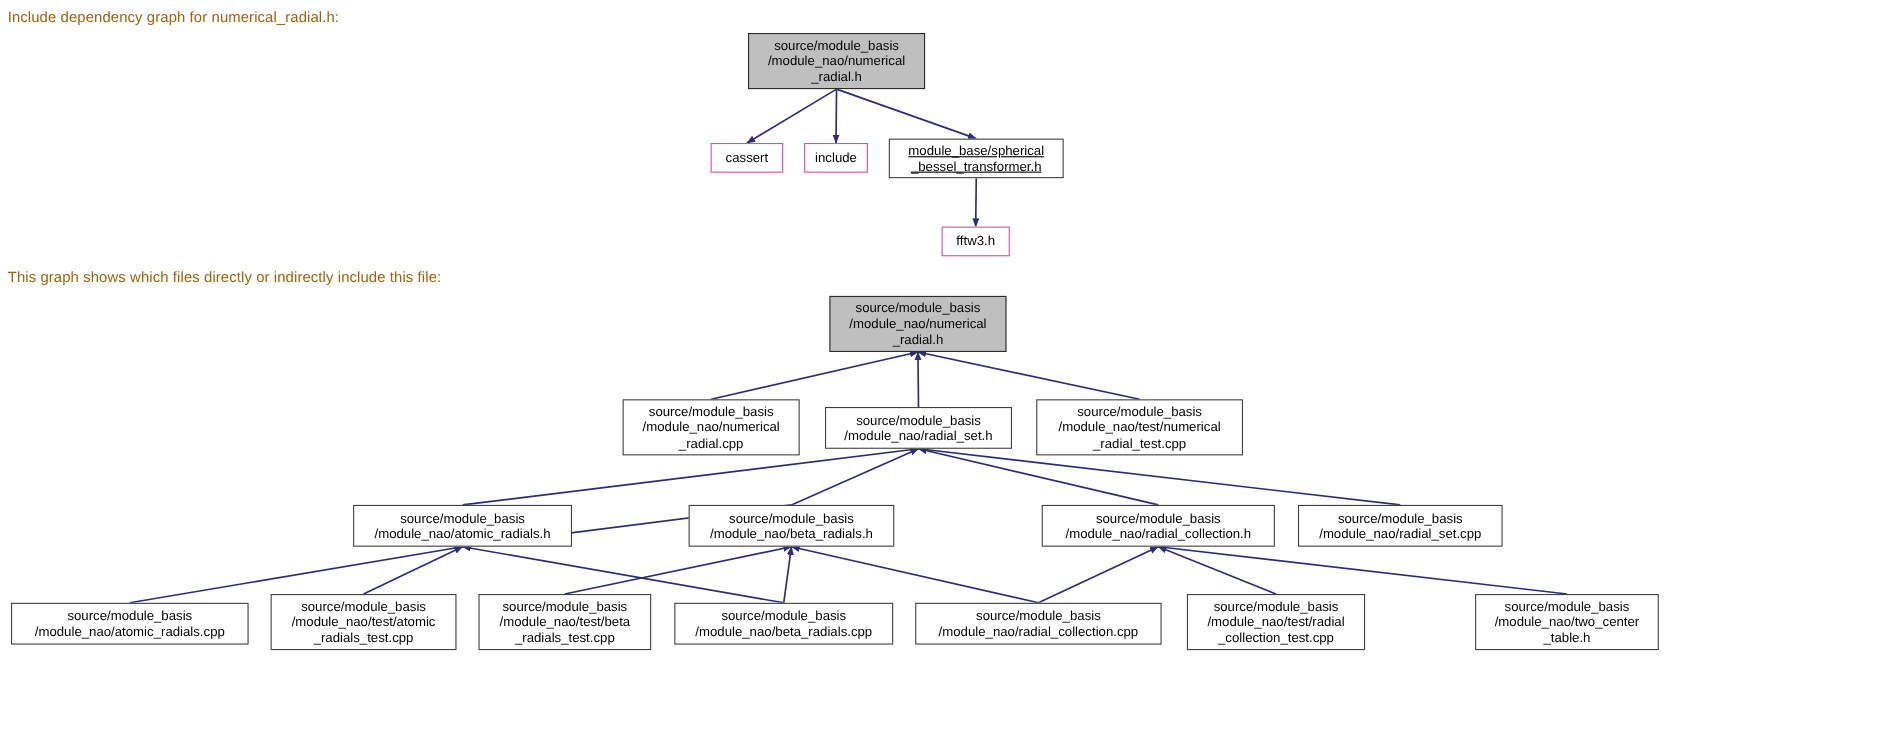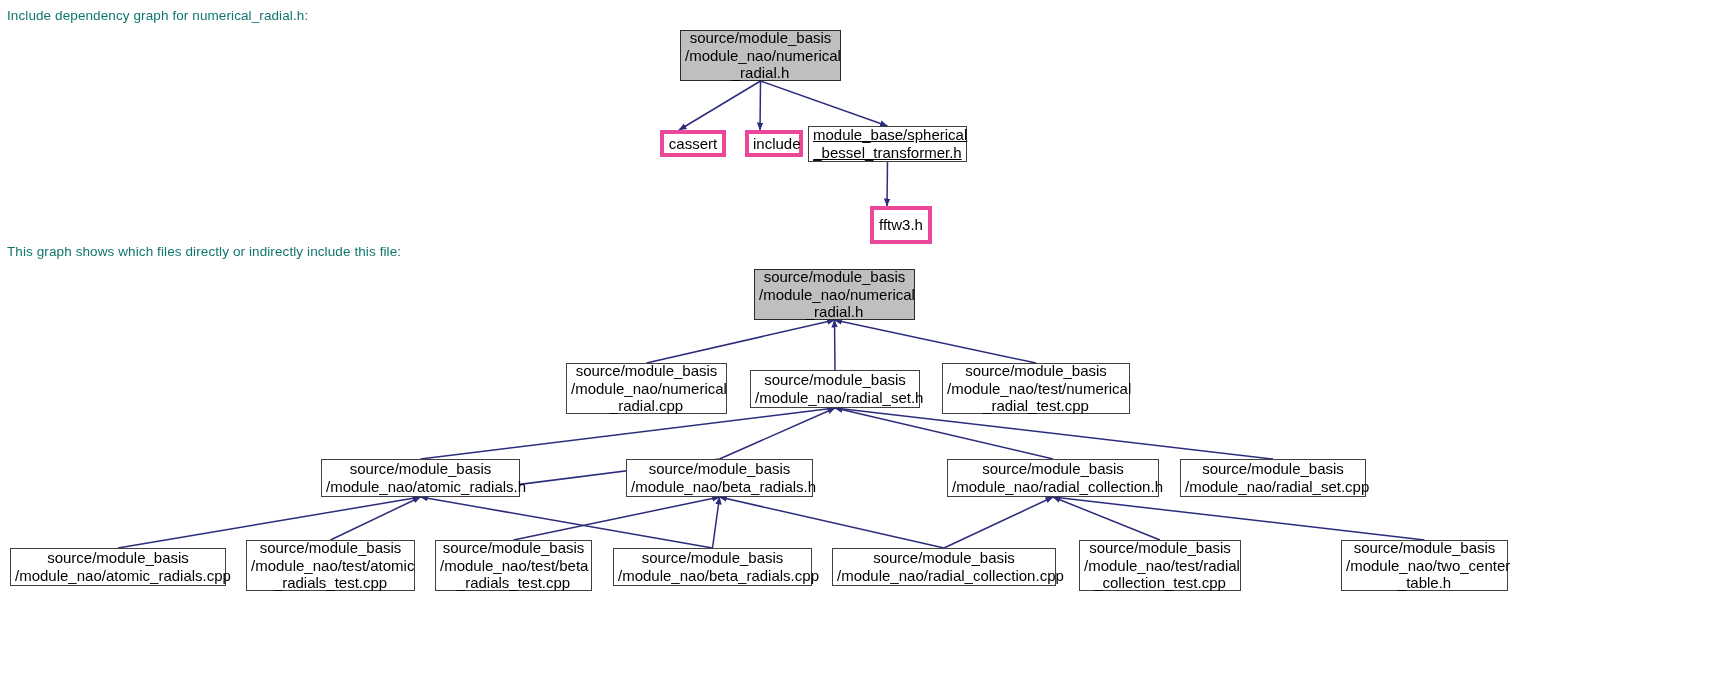--- a/index.html
+++ b/index.html
@@ -2,40 +2,40 @@
 <html><head>
 <meta charset="utf-8">
 <style>
   html,body{margin:0;padding:0;background:#ffffff;}
   body{
     width:1713px;height:681px;overflow:hidden;position:relative;
     font-family:"Liberation Sans","DejaVu Sans",sans-serif;
     color:#000000;
   }
   .caption{
-    position:absolute;left:7px;font-size:13.5px;color:#0f766e;
+    position:absolute;left:7px;font-size:13.5px;color:#a16207;
     white-space:nowrap;letter-spacing:0.1px;
   }
   #caption-include{top:8px;}
   #caption-included-by{top:244px;}
 
   .graph{position:absolute;left:0;top:0;width:1713px;height:681px;}
   .graph svg{position:absolute;left:0;top:0;overflow:visible;}
 
   .node{
     position:absolute;box-sizing:border-box;
     border:1px solid #7f7f7f;background:#ffffff;
     display:flex;align-items:center;justify-content:center;
     text-align:center;line-height:1.18;
-    font-size:15px;color:#000000;
+    font-size:12px;color:#000000;
     padding:1px 4px;white-space:pre-line;
   }
   .node.thick{border:1.6px solid #404040;}
   .node.current{background:#bfbfbf;border:1.6px solid #2b2b2b;}
-  .node.plain{border:4px solid #ec4899;margin-left:14px;}
+  .node.plain{border:1px solid #ec4899;}
   .node-label{display:block;width:100%;white-space:pre-line;}
 </style>
 </head>
 <body>
 
 <div class="caption" id="caption-include">Include dependency graph for numerical_radial.h:</div>
 
 <div class="caption" id="caption-included-by">This graph shows which files directly or indirectly include this file:</div>
 
 <div class="graph" id="graph-layer">
@@ -70,21 +70,21 @@
       </g>
   </svg>
   <div id="node-layer">
       <div class="node current" style="left: 680px; top: 30px; width: 161px; height: 51px;"><span class="node-label">source/module_basis
 /module_nao/numerical
 _radial.h</span></div>
       <div class="node plain" style="left: 646px; top: 130px; width: 66px; height: 27px;"><span class="node-label">cassert</span></div>
       <div class="node plain" style="left: 731px; top: 130px; width: 58px; height: 27px;"><span class="node-label">include</span></div>
       <div class="node thick" style="left: 808px; top: 126px; width: 159px; height: 36px; text-decoration: underline;"><span class="node-label">module_base/spherical
 _bessel_transformer.h</span></div>
-      <div class="node plain" style="left: 856px; top: 206px; width: 62px; height: 38px;"><span class="node-label">fftw3.h</span></div>
+      <div class="node plain" style="left: 856px; top: 206px; width: 62px; height: 27px;"><span class="node-label">fftw3.h</span></div>
       <div class="node current" style="left: 754px; top: 269px; width: 161px; height: 51px;"><span class="node-label">source/module_basis
 /module_nao/numerical
 _radial.h</span></div>
       <div class="node thick" style="left: 566px; top: 363px; width: 161px; height: 51px;"><span class="node-label">source/module_basis
 /module_nao/numerical
 _radial.cpp</span></div>
       <div class="node thick" style="left: 750px; top: 370px; width: 170px; height: 38px;"><span class="node-label">source/module_basis
 /module_nao/radial_set.h</span></div>
       <div class="node thick" style="left: 942px; top: 363px; width: 188px; height: 51px;"><span class="node-label">source/module_basis
 /module_nao/test/numerical

